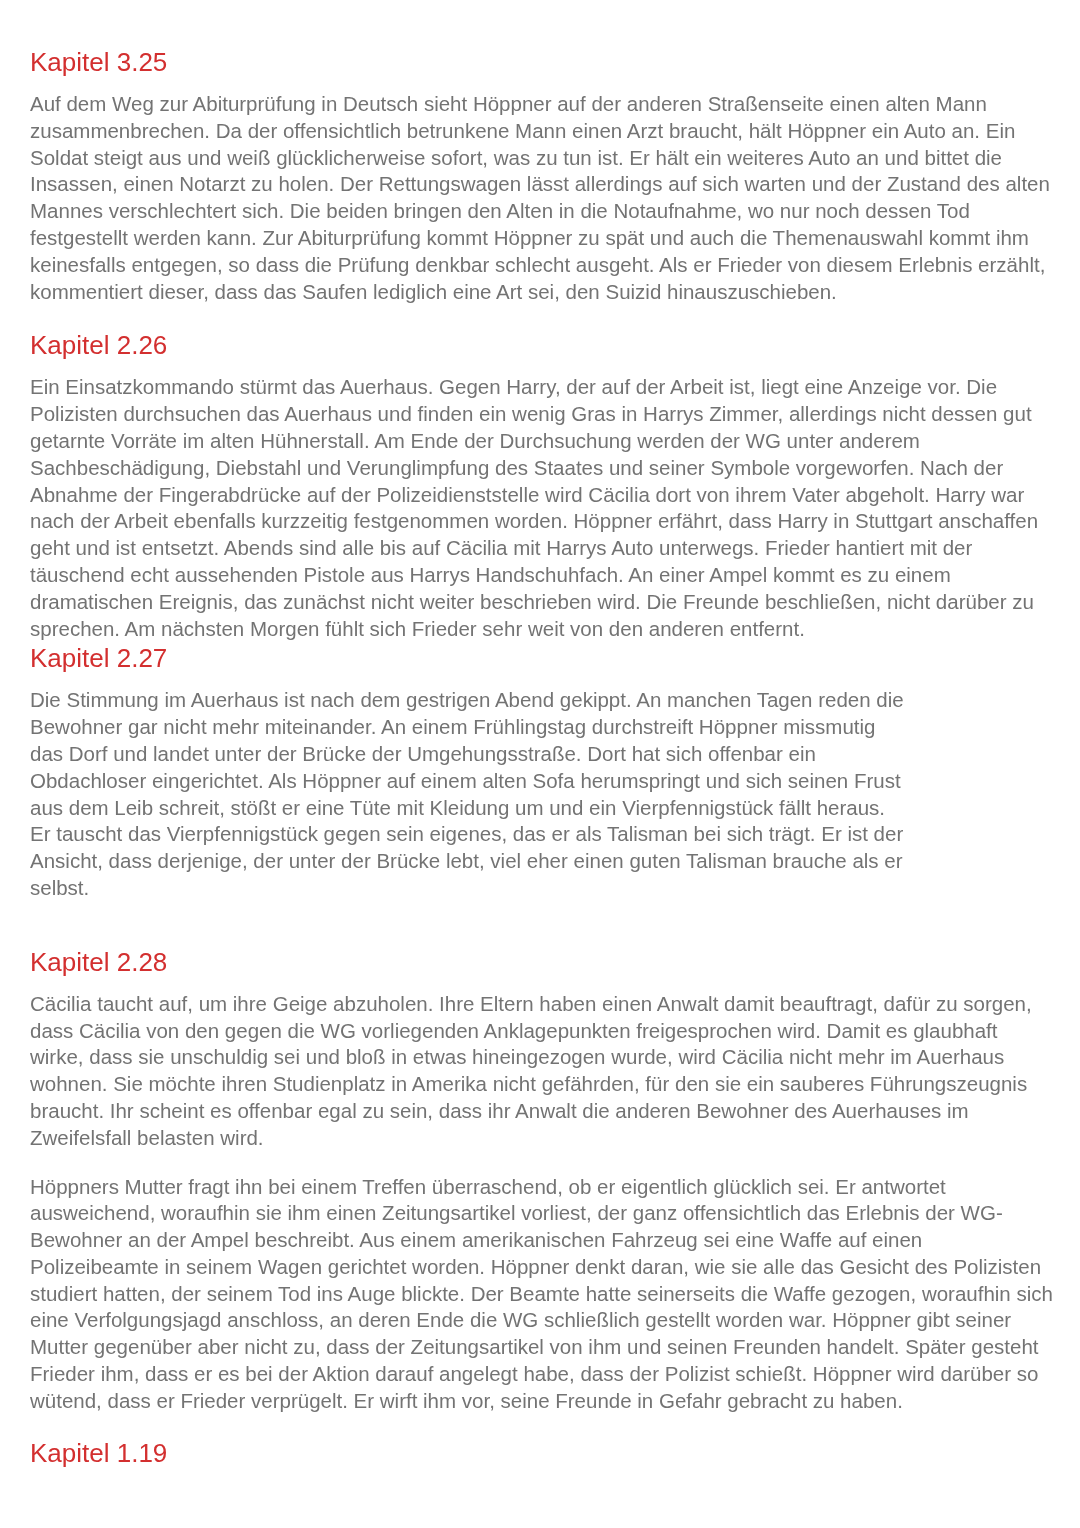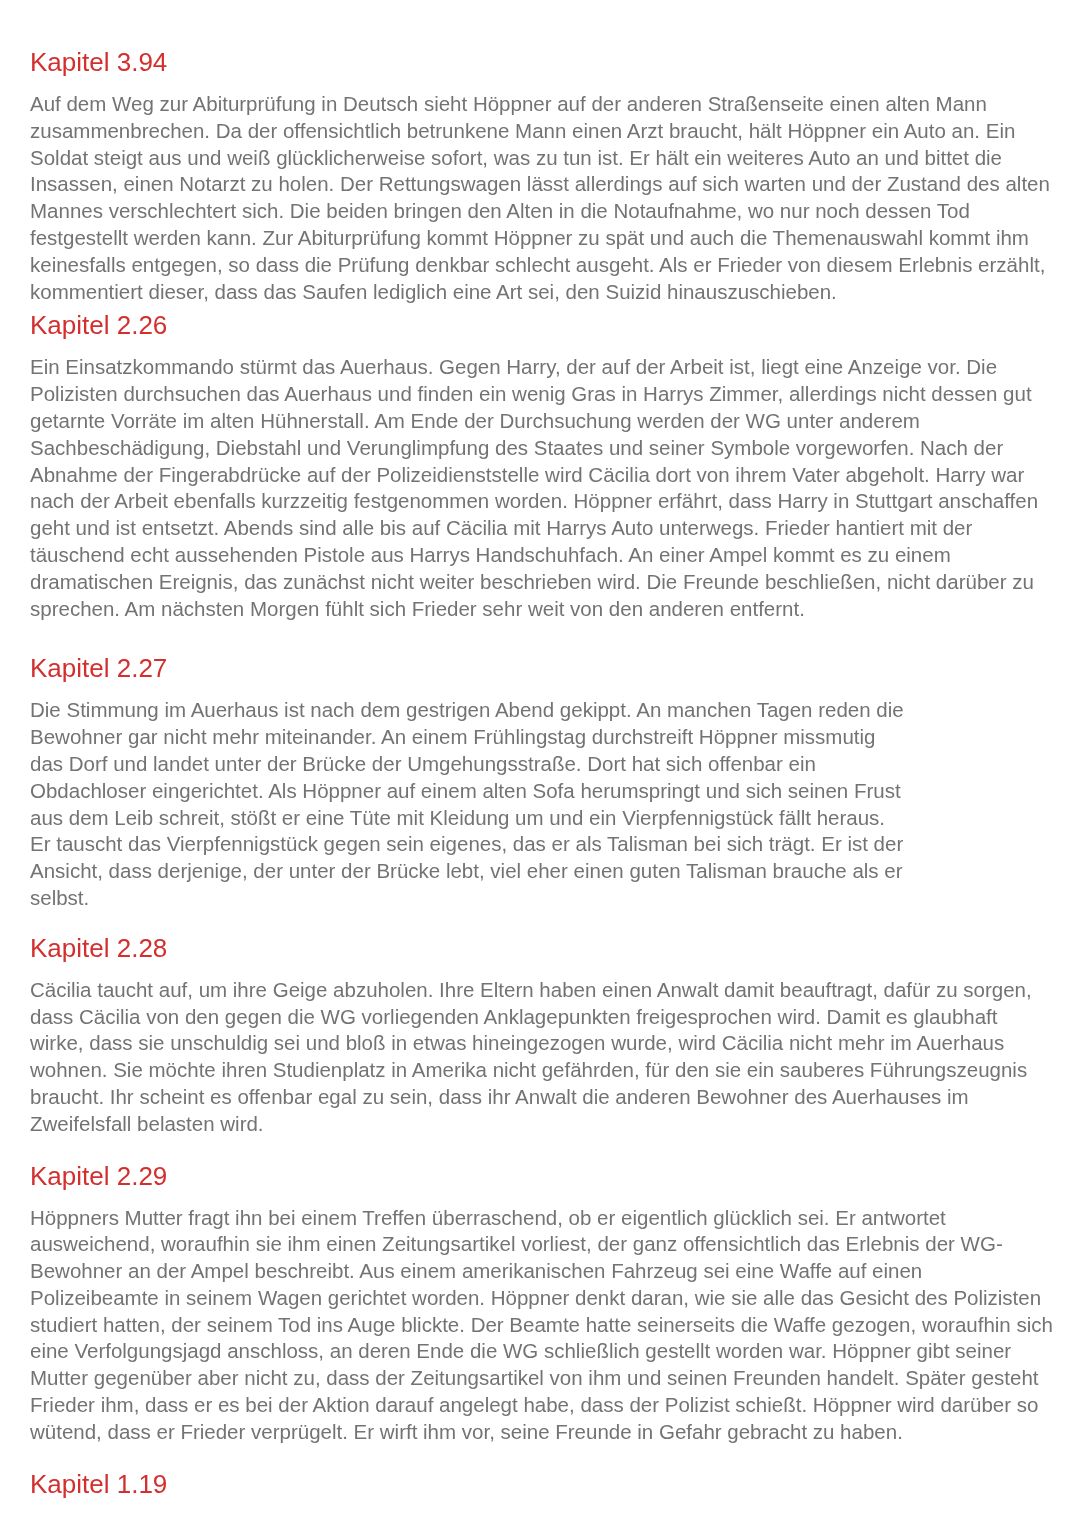--- a/index.html
+++ b/index.html
@@ -31,52 +31,51 @@
     font-size: 20.5px;
     line-height: 26.8px;
     font-weight: 400;
     color: #737373;
     margin: 0;
     max-width: 1026px;
   }
   .chapter-body.narrow {
     max-width: 880px;
   }
-  .mt-8  { margin-top: 4px; }
-  .mt-30 { margin-top: 30px; }
-  .mt-44 { margin-top: 20px; }
+  .mt-8  { margin-top: 24px; }
+  .mt-30 { }
+  .mt-44 { margin-top: 44px; }
   .mt-22 { margin-top: 22px; }
 </style>
 </head>
 <body>
 
 <div class="page">
 
   <section class="chapter">
-    <h2 class="chapter-heading">Kapitel 3.94</h2>
+    <h2 class="chapter-heading">Kapitel 3.25</h2>
     <p class="chapter-body">Auf dem Weg zur Abiturprüfung in Deutsch sieht Höppner auf der anderen Straßenseite einen alten Mann zusammenbrechen. Da der offensichtlich betrunkene Mann einen Arzt braucht, hält Höppner ein Auto an. Ein Soldat steigt aus und weiß glücklicherweise sofort, was zu tun ist. Er hält ein weiteres Auto an und bittet die Insassen, einen Notarzt zu holen. Der Rettungswagen lässt allerdings auf sich warten und der Zustand des alten Mannes verschlechtert sich. Die beiden bringen den Alten in die Notaufnahme, wo nur noch dessen Tod festgestellt werden kann. Zur Abiturprüfung kommt Höppner zu spät und auch die Themenauswahl kommt ihm keinesfalls entgegen, so dass die Prüfung denkbar schlecht ausgeht. Als er Frieder von diesem Erlebnis erzählt, kommentiert dieser, dass das Saufen lediglich eine Art sei, den Suizid hinauszuschieben.</p>
   </section>
 
   <section class="chapter mt-8">
     <h2 class="chapter-heading">Kapitel 2.26</h2>
     <p class="chapter-body">Ein Einsatzkommando stürmt das Auerhaus. Gegen Harry, der auf der Arbeit ist, liegt eine Anzeige vor. Die Polizisten durchsuchen das Auerhaus und finden ein wenig Gras in Harrys Zimmer, allerdings nicht dessen gut getarnte Vorräte im alten Hühnerstall. Am Ende der Durchsuchung werden der WG unter anderem Sachbeschädigung, Diebstahl und Verunglimpfung des Staates und seiner Symbole vorgeworfen. Nach der Abnahme der Fingerabdrücke auf der Polizeidienststelle wird Cäcilia dort von ihrem Vater abgeholt. Harry war nach der Arbeit ebenfalls kurzzeitig festgenommen worden. Höppner erfährt, dass Harry in Stuttgart anschaffen geht und ist entsetzt. Abends sind alle bis auf Cäcilia mit Harrys Auto unterwegs. Frieder hantiert mit der täuschend echt aussehenden Pistole aus Harrys Handschuhfach. An einer Ampel kommt es zu einem dramatischen Ereignis, das zunächst nicht weiter beschrieben wird. Die Freunde beschließen, nicht darüber zu sprechen. Am nächsten Morgen fühlt sich Frieder sehr weit von den anderen entfernt.</p>
   </section>
 
   <section class="chapter mt-30">
     <h2 class="chapter-heading">Kapitel 2.27</h2>
     <p class="chapter-body narrow">Die Stimmung im Auerhaus ist nach dem gestrigen Abend gekippt. An manchen Tagen reden die Bewohner gar nicht mehr miteinander. An einem Frühlingstag durchstreift Höppner missmutig das Dorf und landet unter der Brücke der Umgehungsstraße. Dort hat sich offenbar ein Obdachloser eingerichtet. Als Höppner auf einem alten Sofa herumspringt und sich seinen Frust aus dem Leib schreit, stößt er eine Tüte mit Kleidung um und ein Vierpfennigstück fällt heraus. Er tauscht das Vierpfennigstück gegen sein eigenes, das er als Talisman bei sich trägt. Er ist der Ansicht, dass derjenige, der unter der Brücke lebt, viel eher einen guten Talisman brauche als er selbst.</p>
   </section>
 
   <section class="chapter mt-44">
     <h2 class="chapter-heading">Kapitel 2.28</h2>
     <p class="chapter-body">Cäcilia taucht auf, um ihre Geige abzuholen. Ihre Eltern haben einen Anwalt damit beauftragt, dafür zu sorgen, dass Cäcilia von den gegen die WG vorliegenden Anklagepunkten freigesprochen wird. Damit es glaubhaft wirke, dass sie unschuldig sei und bloß in etwas hineingezogen wurde, wird Cäcilia nicht mehr im Auerhaus wohnen. Sie möchte ihren Studienplatz in Amerika nicht gefährden, für den sie ein sauberes Führungszeugnis braucht. Ihr scheint es offenbar egal zu sein, dass ihr Anwalt die anderen Bewohner des Auerhauses im Zweifelsfall belasten wird.</p>
   </section>
 
   <section class="chapter mt-22">
-    <h2 class="chapter-heading">Kapitel 2.29</h2>
     <p class="chapter-body">Höppners Mutter fragt ihn bei einem Treffen überraschend, ob er eigentlich glücklich sei. Er antwortet ausweichend, woraufhin sie ihm einen Zeitungsartikel vorliest, der ganz offensichtlich das Erlebnis der WG-Bewohner an der Ampel beschreibt. Aus einem amerikanischen Fahrzeug sei eine Waffe auf einen Polizeibeamte in seinem Wagen gerichtet worden. Höppner denkt daran, wie sie alle das Gesicht des Polizisten studiert hatten, der seinem Tod ins Auge blickte. Der Beamte hatte seinerseits die Waffe gezogen, woraufhin sich eine Verfolgungsjagd anschloss, an deren Ende die WG schließlich gestellt worden war. Höppner gibt seiner Mutter gegenüber aber nicht zu, dass der Zeitungsartikel von ihm und seinen Freunden handelt. Später gesteht Frieder ihm, dass er es bei der Aktion darauf angelegt habe, dass der Polizist schießt. Höppner wird darüber so wütend, dass er Frieder verprügelt. Er wirft ihm vor, seine Freunde in Gefahr gebracht zu haben.</p>
   </section>
 
   <section class="chapter mt-22">
     <h2 class="chapter-heading">Kapitel 1.19</h2>
 
   </section>
 
 </div>
 

